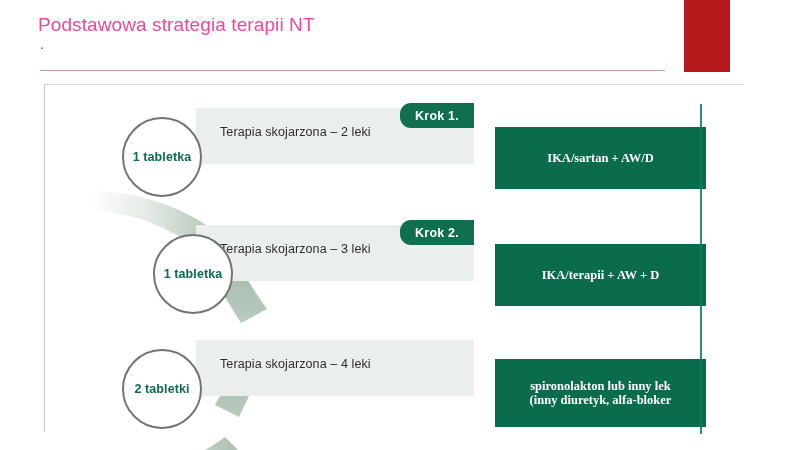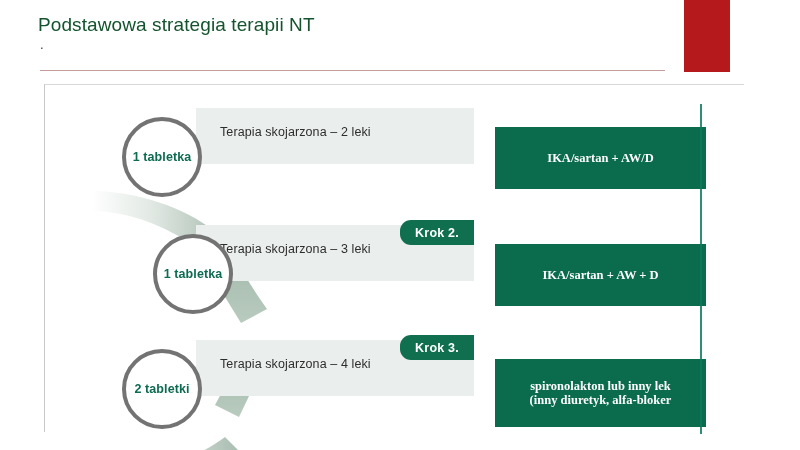--- a/index.html
+++ b/index.html
@@ -17,21 +17,21 @@
   }
 
   
   #slide-title {
     position: absolute;
     left: 38px;
     top: 14px;
     font-size: 19px;
     font-weight: 400;
     letter-spacing: 0.1px;
-    color: #14532d;
+    color: #ec4899;
     white-space: nowrap;
   }
   #slide-subtitle {
     position: absolute;
     left: 40px;
     top: 38px;
     font-size: 13px;
     color: #3a3a3a;
     line-height: 14px;
   }
@@ -132,21 +132,21 @@
     color: #2d2d2d;
     letter-spacing: 0.1px;
   }
 
   .circle {
     position: absolute;
     width: 80px;
     height: 80px;
     border-radius: 50%;
     background: #ffffff;
-    border: 4px solid #737373;
+    border: 2px solid #737373;
     display: flex;
     align-items: center;
     justify-content: center;
     box-sizing: border-box;
   }
   .circle span {
     font-size: 12.5px;
     font-weight: bold;
     color: #0e6b52;
     letter-spacing: 0.1px;
@@ -215,20 +215,21 @@
     </defs>
     <path d="M2,22 C40,22 86,34 120,58 L136,74 L118,86 C82,58 40,42 2,42 Z" fill="url(#rg1)"></path>
     <path d="M136,74 C150,96 162,118 178,140 L152,154 C138,132 126,110 112,90 Z" fill="url(#rg2)"></path>
     <path d="M178,180 C170,206 160,228 150,248 L126,236 C138,214 148,196 154,176 Z" fill="url(#rg2)"></path>
     <path d="M136,268 C104,292 58,306 2,308 L2,328 C62,326 112,308 150,282 Z" fill="url(#rg3)"></path>
   </svg>
 
   <div class="row" id="row-1">
     <div class="band"></div>
     <div class="band-label">Terapia skojarzona – 2 leki</div>
+    <div class="step-badge">Krok 1.</div>
     <div class="circle" id="circle-1">
       <span>1 tabletka</span>
     </div>
     <div class="treat-box" id="box-1">IKA/sartan + AW/D</div>
   </div>
 
   <svg class="arrow-wrap" id="arrow-1" viewBox="0 0 56 46" xmlns="http://www.w3.org/2000/svg">
     <defs>
       <linearGradient id="ag1" x1="0" y1="0" x2="0" y2="1">
         <stop offset="0%" stop-color="#8fc0a4"></stop>
@@ -238,37 +239,36 @@
     <path d="M16,0 L40,0 L40,24 L52,24 L28,46 L4,24 L16,24 Z" fill="url(#ag1)"></path>
   </svg>
 
   <div class="row" id="row-2">
     <div class="band"></div>
     <div class="band-label">Terapia skojarzona – 3 leki</div>
     <div class="step-badge">Krok 2.</div>
     <div class="circle" id="circle-2">
       <span>1 tabletka</span>
     </div>
-    <div class="treat-box" id="box-2">IKA/sartan + AW + D</div>
+    <div class="treat-box" id="box-2">IKA/terapii + AW + D</div>
   </div>
 
   <svg class="arrow-wrap" id="arrow-2" viewBox="0 0 56 46" xmlns="http://www.w3.org/2000/svg">
     <defs>
       <linearGradient id="ag2" x1="0" y1="0" x2="0" y2="1">
         <stop offset="0%" stop-color="#9fb9d8"></stop>
         <stop offset="100%" stop-color="#e8eff8"></stop>
       </linearGradient>
     </defs>
     <path d="M16,0 L40,0 L40,24 L52,24 L28,46 L4,24 L16,24 Z" fill="url(#ag2)"></path>
   </svg>
 
   <div class="row" id="row-3">
     <div class="band"></div>
     <div class="band-label">Terapia skojarzona – 4 leki</div>
-    <div class="step-badge">Krok 3.</div>
     <div class="circle" id="circle-3">
       <span>2 tabletki</span>
     </div>
     <div class="treat-box" id="box-3">
       <div>
         <div>spironolakton lub inny lek</div>
         <div>(inny diuretyk, alfa-bloker</div>
       </div>
     </div>
   </div>

